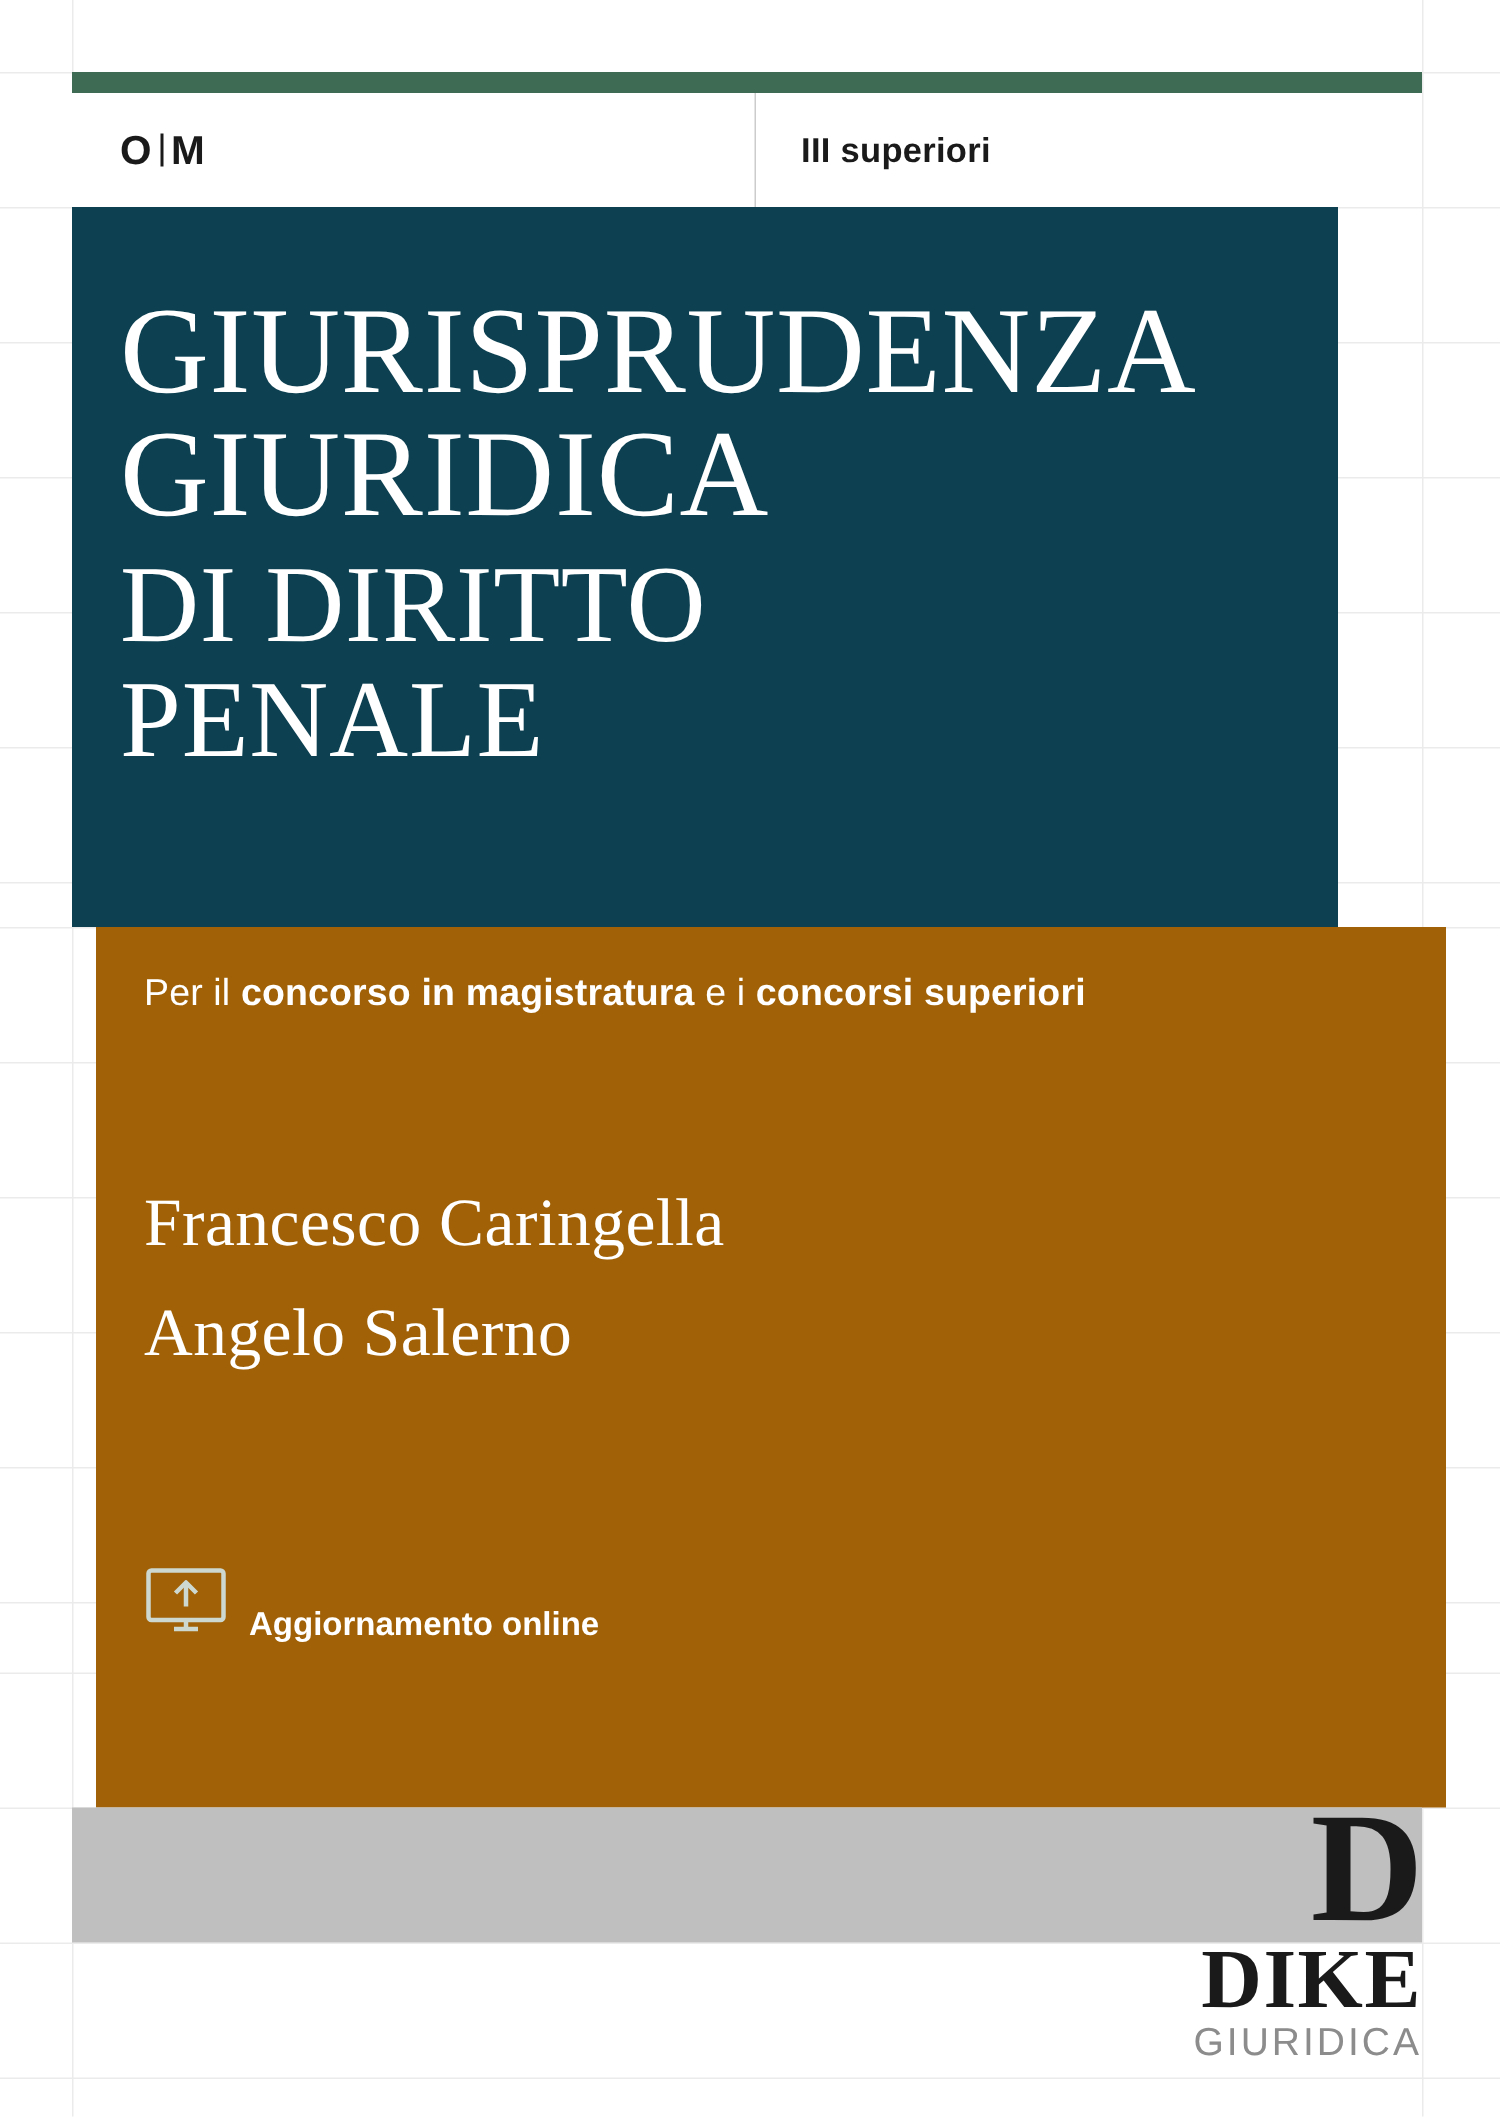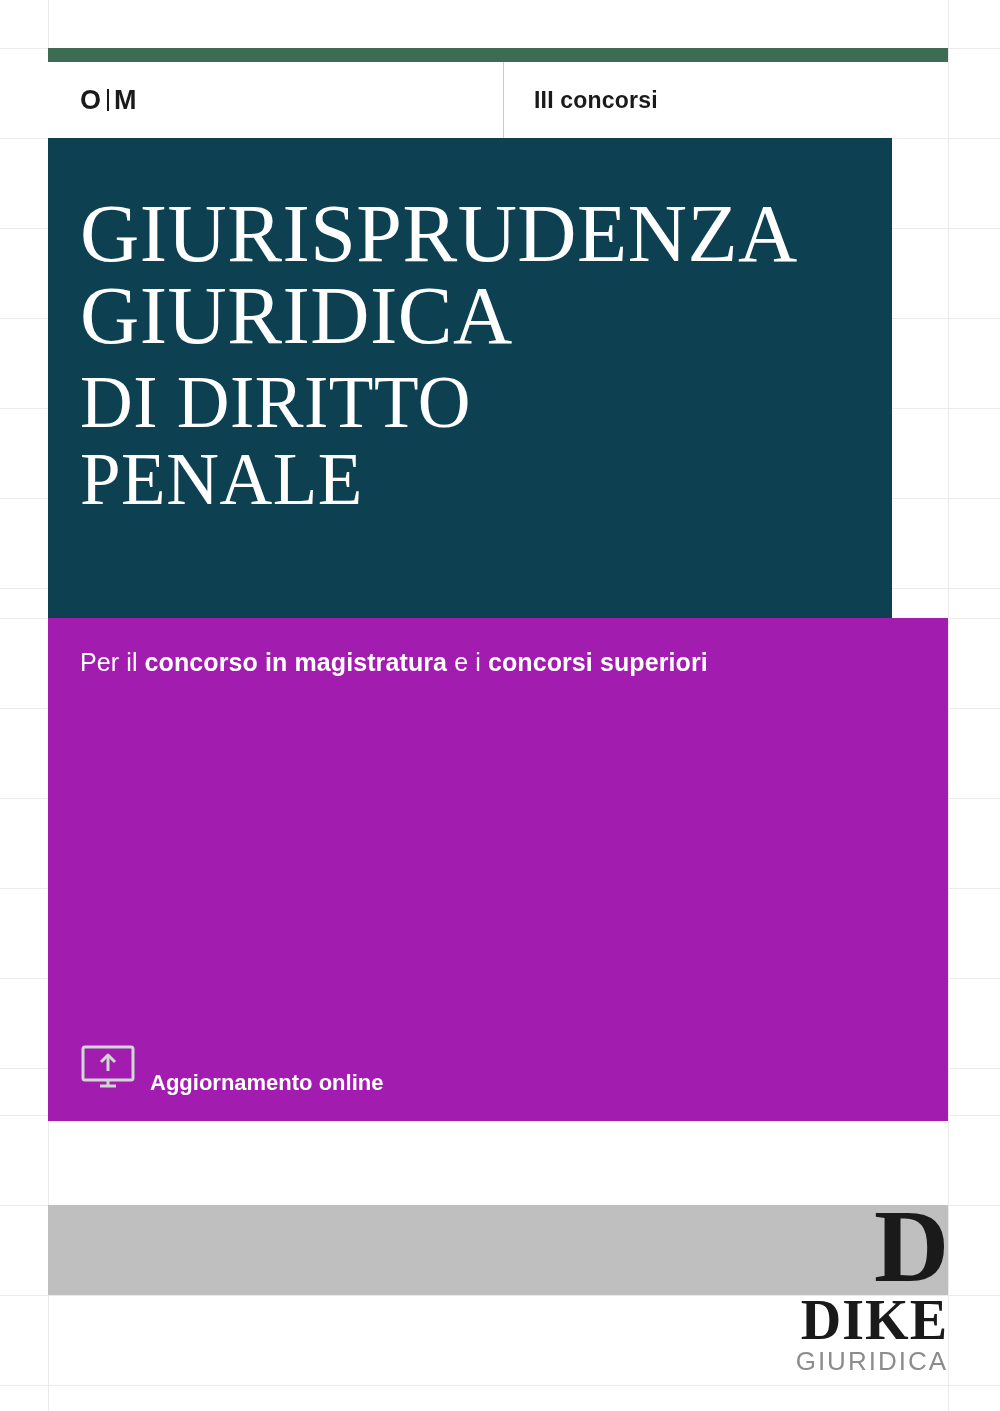--- a/index.html
+++ b/index.html
@@ -128,25 +128,25 @@
     letter-spacing: 0.5px;
     font-weight: normal;
   }
   .title .l1 { margin-bottom: 2px; }
   .title .l2 { margin-bottom: 10px; }
   .title .l3 { margin-bottom: 6px; }
 
   
   .green-block {
     position: absolute;
-    left: 48px;
+    left: 64px;
     top: 618px;
     width: 900px;
-    height: 503px;
-    background: #a21caf;
+    height: 587px;
+    background: #a16207;
   }
   .subtitle {
     position: absolute;
     left: 32px;
     top: 30px;
     color: #ffffff;
     font-size: 25px;
     letter-spacing: 0.1px;
   }
   .subtitle b { font-weight: bold; }
@@ -255,38 +255,40 @@
 
   <div class="top-bar"></div>
 
   <div class="masthead">
     <div class="om-logo">
       <span class="o">O</span>
       <span class="bar"></span>
       <span class="m">M</span>
     </div>
     <div class="edition-sep"></div>
-    <div class="edition">III concorsi</div>
+    <div class="edition">III superiori</div>
   </div>
 
   <div class="title-block">
     <div class="title">
       <div class="l1">GIURISPRUDENZA</div>
       <div class="l2">GIURIDICA</div>
       <div class="l3">DI DIRITTO</div>
       <div class="l4">PENALE</div>
     </div>
   </div>
 
   <div class="green-block">
     <div class="subtitle">
       <span>Per il </span><b>concorso in magistratura</b><span> e i </span><b>concorsi superiori</b>
     </div>
 
     <div class="authors">
+      <div class="a">Francesco Caringella</div>
+      <div class="a">Angelo Salerno</div>
     </div>
 
     <div class="online-badge">
       <span class="monitor-icon">
         <svg width="56" height="46" viewBox="0 0 56 46" fill="none" xmlns="http://www.w3.org/2000/svg">
           <rect x="3" y="3" width="50" height="33" rx="2" stroke="#cdd8d1" stroke-width="3"></rect>
           <path d="M20 42 H36" stroke="#cdd8d1" stroke-width="3"></path>
           <path d="M28 36 V42" stroke="#cdd8d1" stroke-width="3"></path>
           <path d="M28 11 L28 27" stroke="#cdd8d1" stroke-width="3"></path>
           <path d="M21 18 L28 11 L35 18" stroke="#cdd8d1" stroke-width="3" stroke-linejoin="round"></path>

